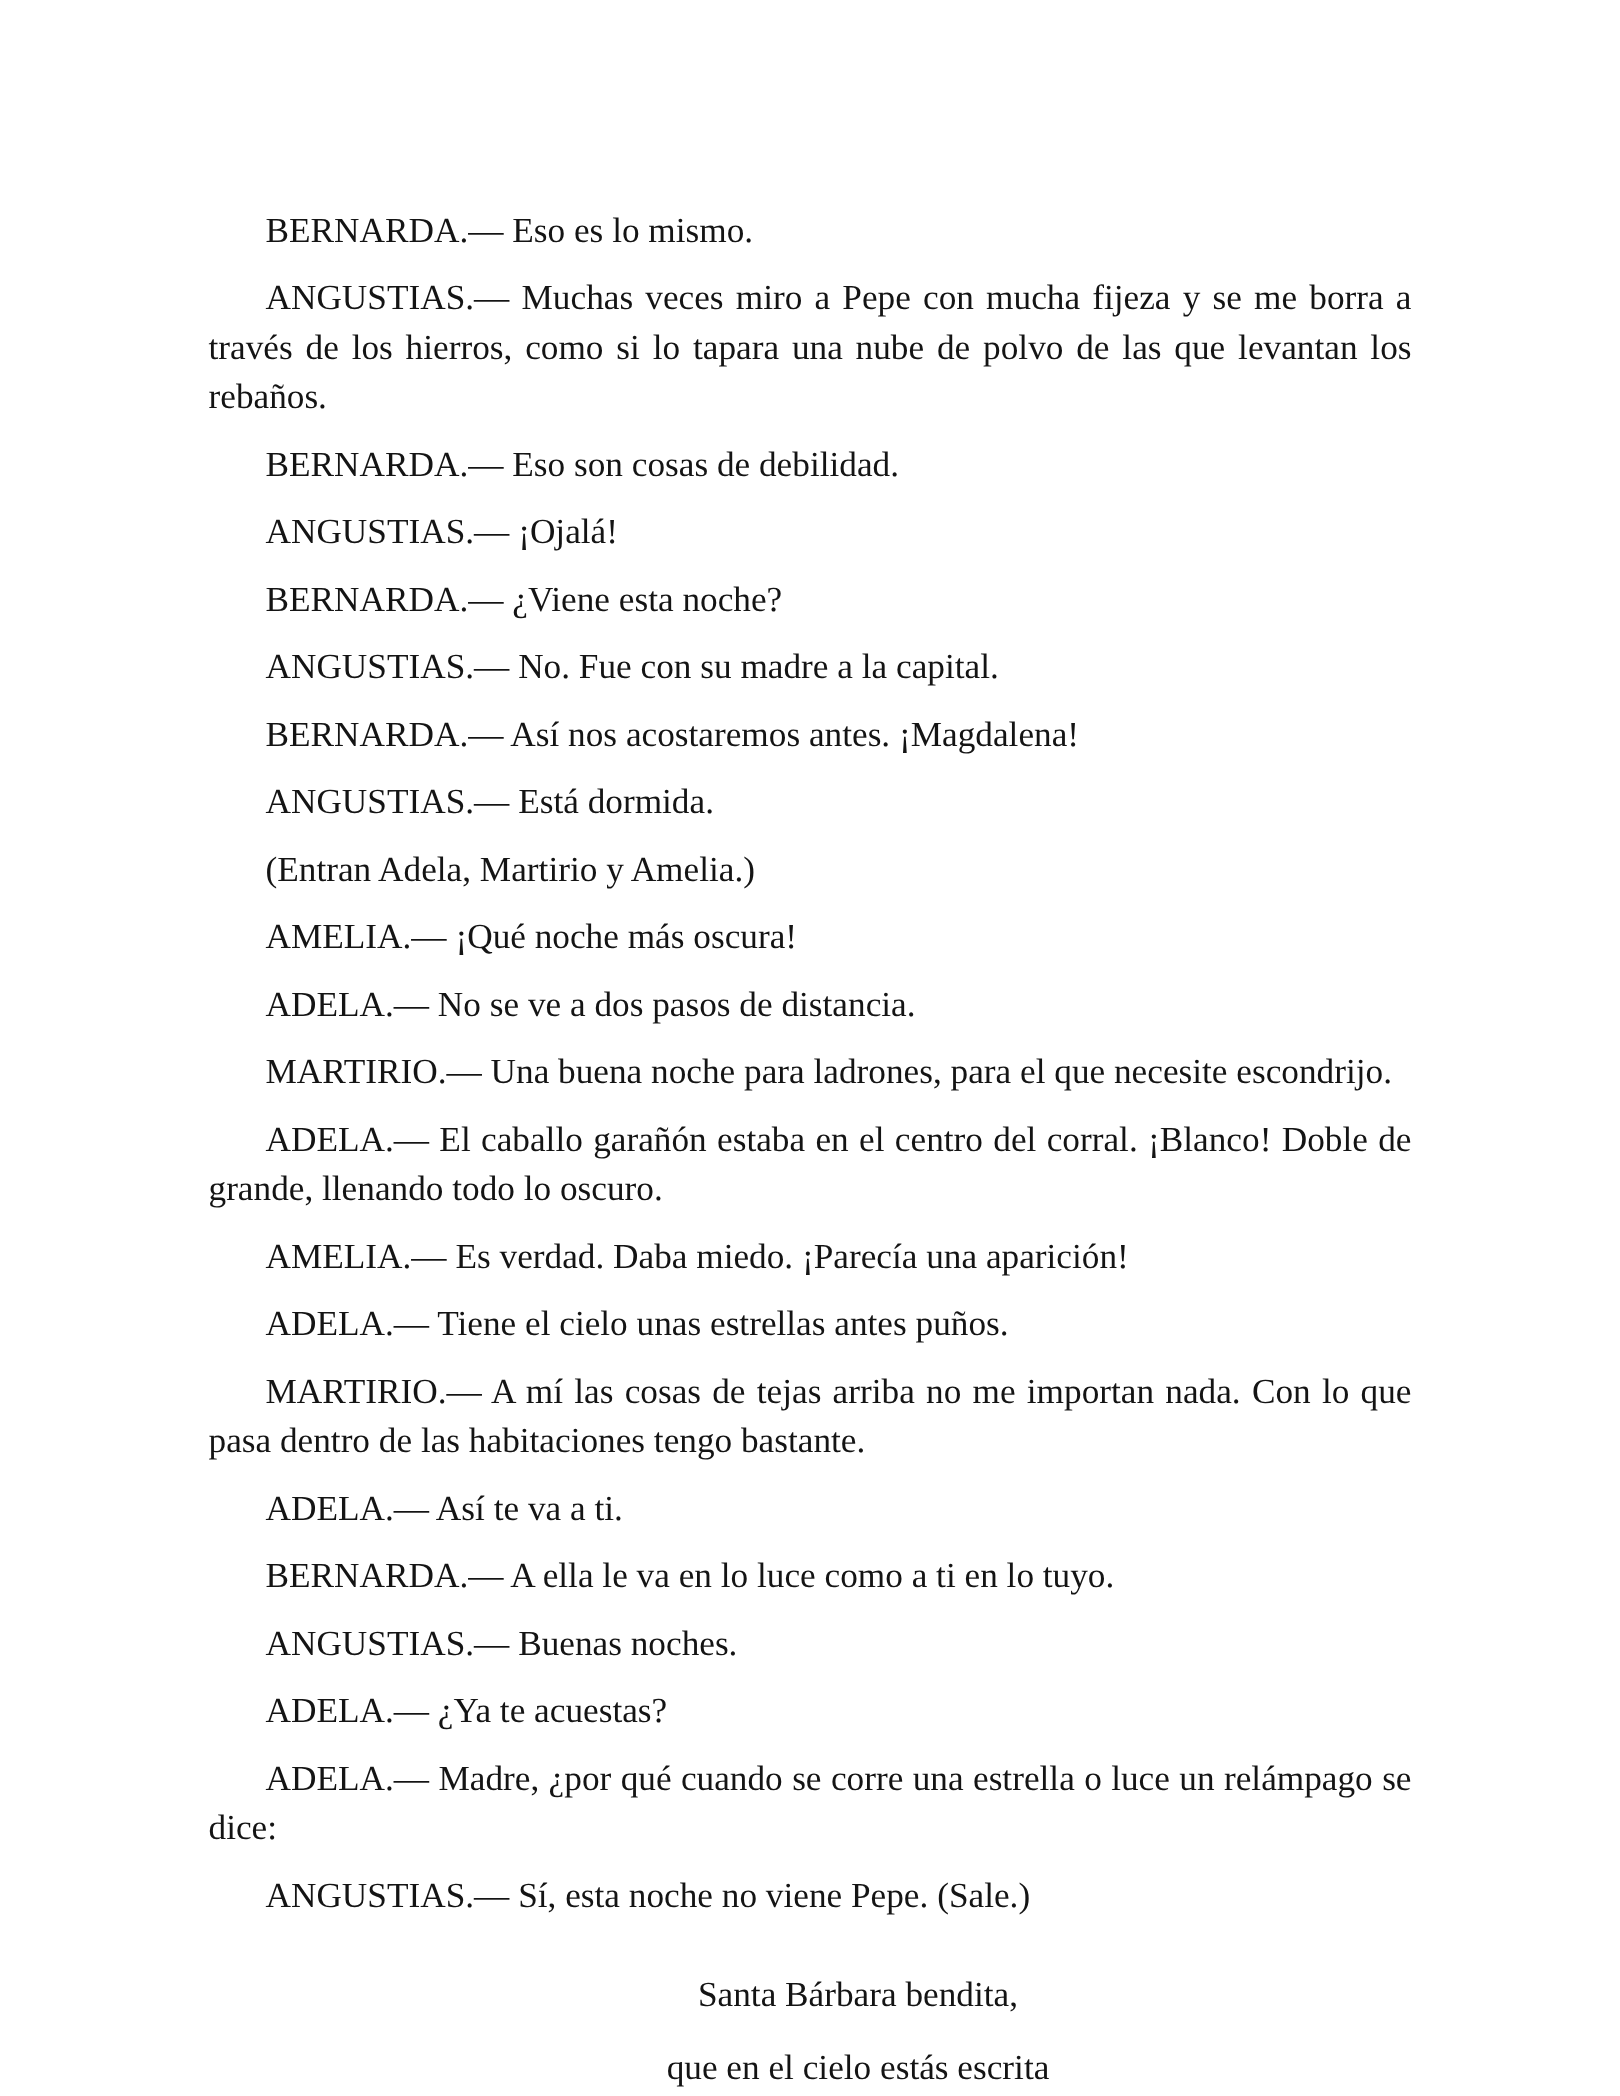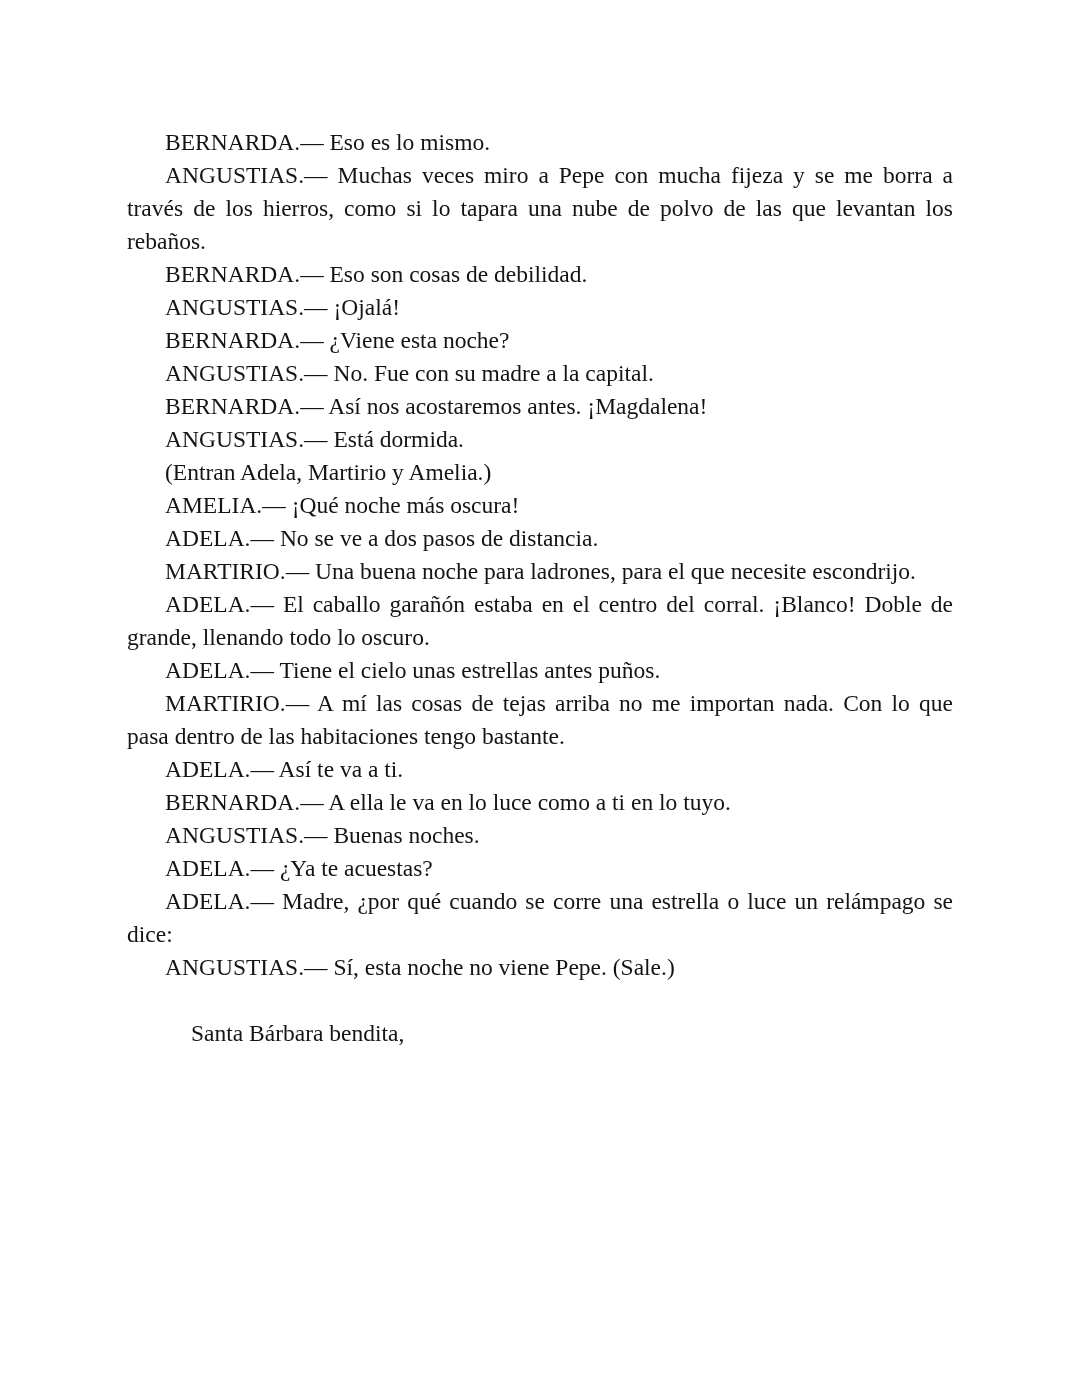--- a/index.html
+++ b/index.html
@@ -17,61 +17,64 @@
       position: absolute;
       left: 127px;
       top: 126px;
       width: 826px;
       font-family: "Liberation Serif", serif;
       font-size: 23.5px;
       line-height: 33px;
       color: #141414;
     }
     .p {
-      margin: 0;
+      margin: 12px;
       text-indent: 38px;
       text-align: justify;
       hyphens: none;
     }
     .speaker {
       font-style: normal;
     }
     .dir {
     }
     .verse {
       margin: 33px 0 0 0;
       padding-left: 64px;
     }
     .verse-line {
       display: block;
-      margin: 0;
+      margin: 16px;
+      text-align: center;
     }
   </style>
 </head>
 <body>
 
 <div class="page">
   <p class="p"><span class="speaker">BERNARDA.—</span><span> Eso es lo mismo.</span></p>
   <p class="p"><span class="speaker">ANGUSTIAS.—</span><span> Muchas veces miro a Pepe con mucha fijeza y se me borra a través de los hierros, como si lo tapara una nube de polvo de las que levantan los rebaños.</span></p>
   <p class="p"><span class="speaker">BERNARDA.—</span><span> Eso son cosas de debilidad.</span></p>
   <p class="p"><span class="speaker">ANGUSTIAS.—</span><span> ¡Ojalá!</span></p>
   <p class="p"><span class="speaker">BERNARDA.—</span><span> ¿Viene esta noche?</span></p>
   <p class="p"><span class="speaker">ANGUSTIAS.—</span><span> No. Fue con su madre a la capital.</span></p>
   <p class="p"><span class="speaker">BERNARDA.—</span><span> Así nos acostaremos antes. ¡Magdalena!</span></p>
   <p class="p"><span class="speaker">ANGUSTIAS.—</span><span> Está dormida.</span></p>
   <p class="p dir">(Entran Adela, Martirio y Amelia.)</p>
   <p class="p"><span class="speaker">AMELIA.—</span><span> ¡Qué noche más oscura!</span></p>
   <p class="p"><span class="speaker">ADELA.—</span><span> No se ve a dos pasos de distancia.</span></p>
   <p class="p"><span class="speaker">MARTIRIO.—</span><span> Una buena noche para ladrones, para el que necesite escondrijo.</span></p>
   <p class="p"><span class="speaker">ADELA.—</span><span> El caballo garañón estaba en el centro del corral. ¡Blanco! Doble de grande, llenando todo lo oscuro.</span></p>
+  <p class="p"><span class="speaker">AMELIA.—</span><span> Es verdad. Daba miedo. ¡Parecía una aparición!</span></p>
   <p class="p"><span class="speaker">ADELA.—</span><span> Tiene el cielo unas estrellas antes puños.</span></p>
   <p class="p"><span class="speaker">MARTIRIO.—</span><span> A mí las cosas de tejas arriba no me importan nada. Con lo que pasa dentro de las habitaciones tengo bastante.</span></p>
   <p class="p"><span class="speaker">ADELA.—</span><span> Así te va a ti.</span></p>
   <p class="p"><span class="speaker">BERNARDA.—</span><span> A ella le va en lo luce como a ti en lo tuyo.</span></p>
   <p class="p"><span class="speaker">ANGUSTIAS.—</span><span> Buenas noches.</span></p>
   <p class="p"><span class="speaker">ADELA.—</span><span> ¿Ya te acuestas?</span></p>
   <p class="p"><span class="speaker">ADELA.—</span><span> Madre, ¿por qué cuando se corre una estrella o luce un relámpago se dice:</span></p>
   <p class="p"><span class="speaker">ANGUSTIAS.—</span><span> Sí, esta noche no viene Pepe. </span><span class="dir">(Sale.)</span></p>
 
   <div class="verse">
     <span class="verse-line">Santa Bárbara bendita,</span>
+    <span class="verse-line">que en el cielo estás escrita</span>
   </div>
 </div>
 
 </body></html>

